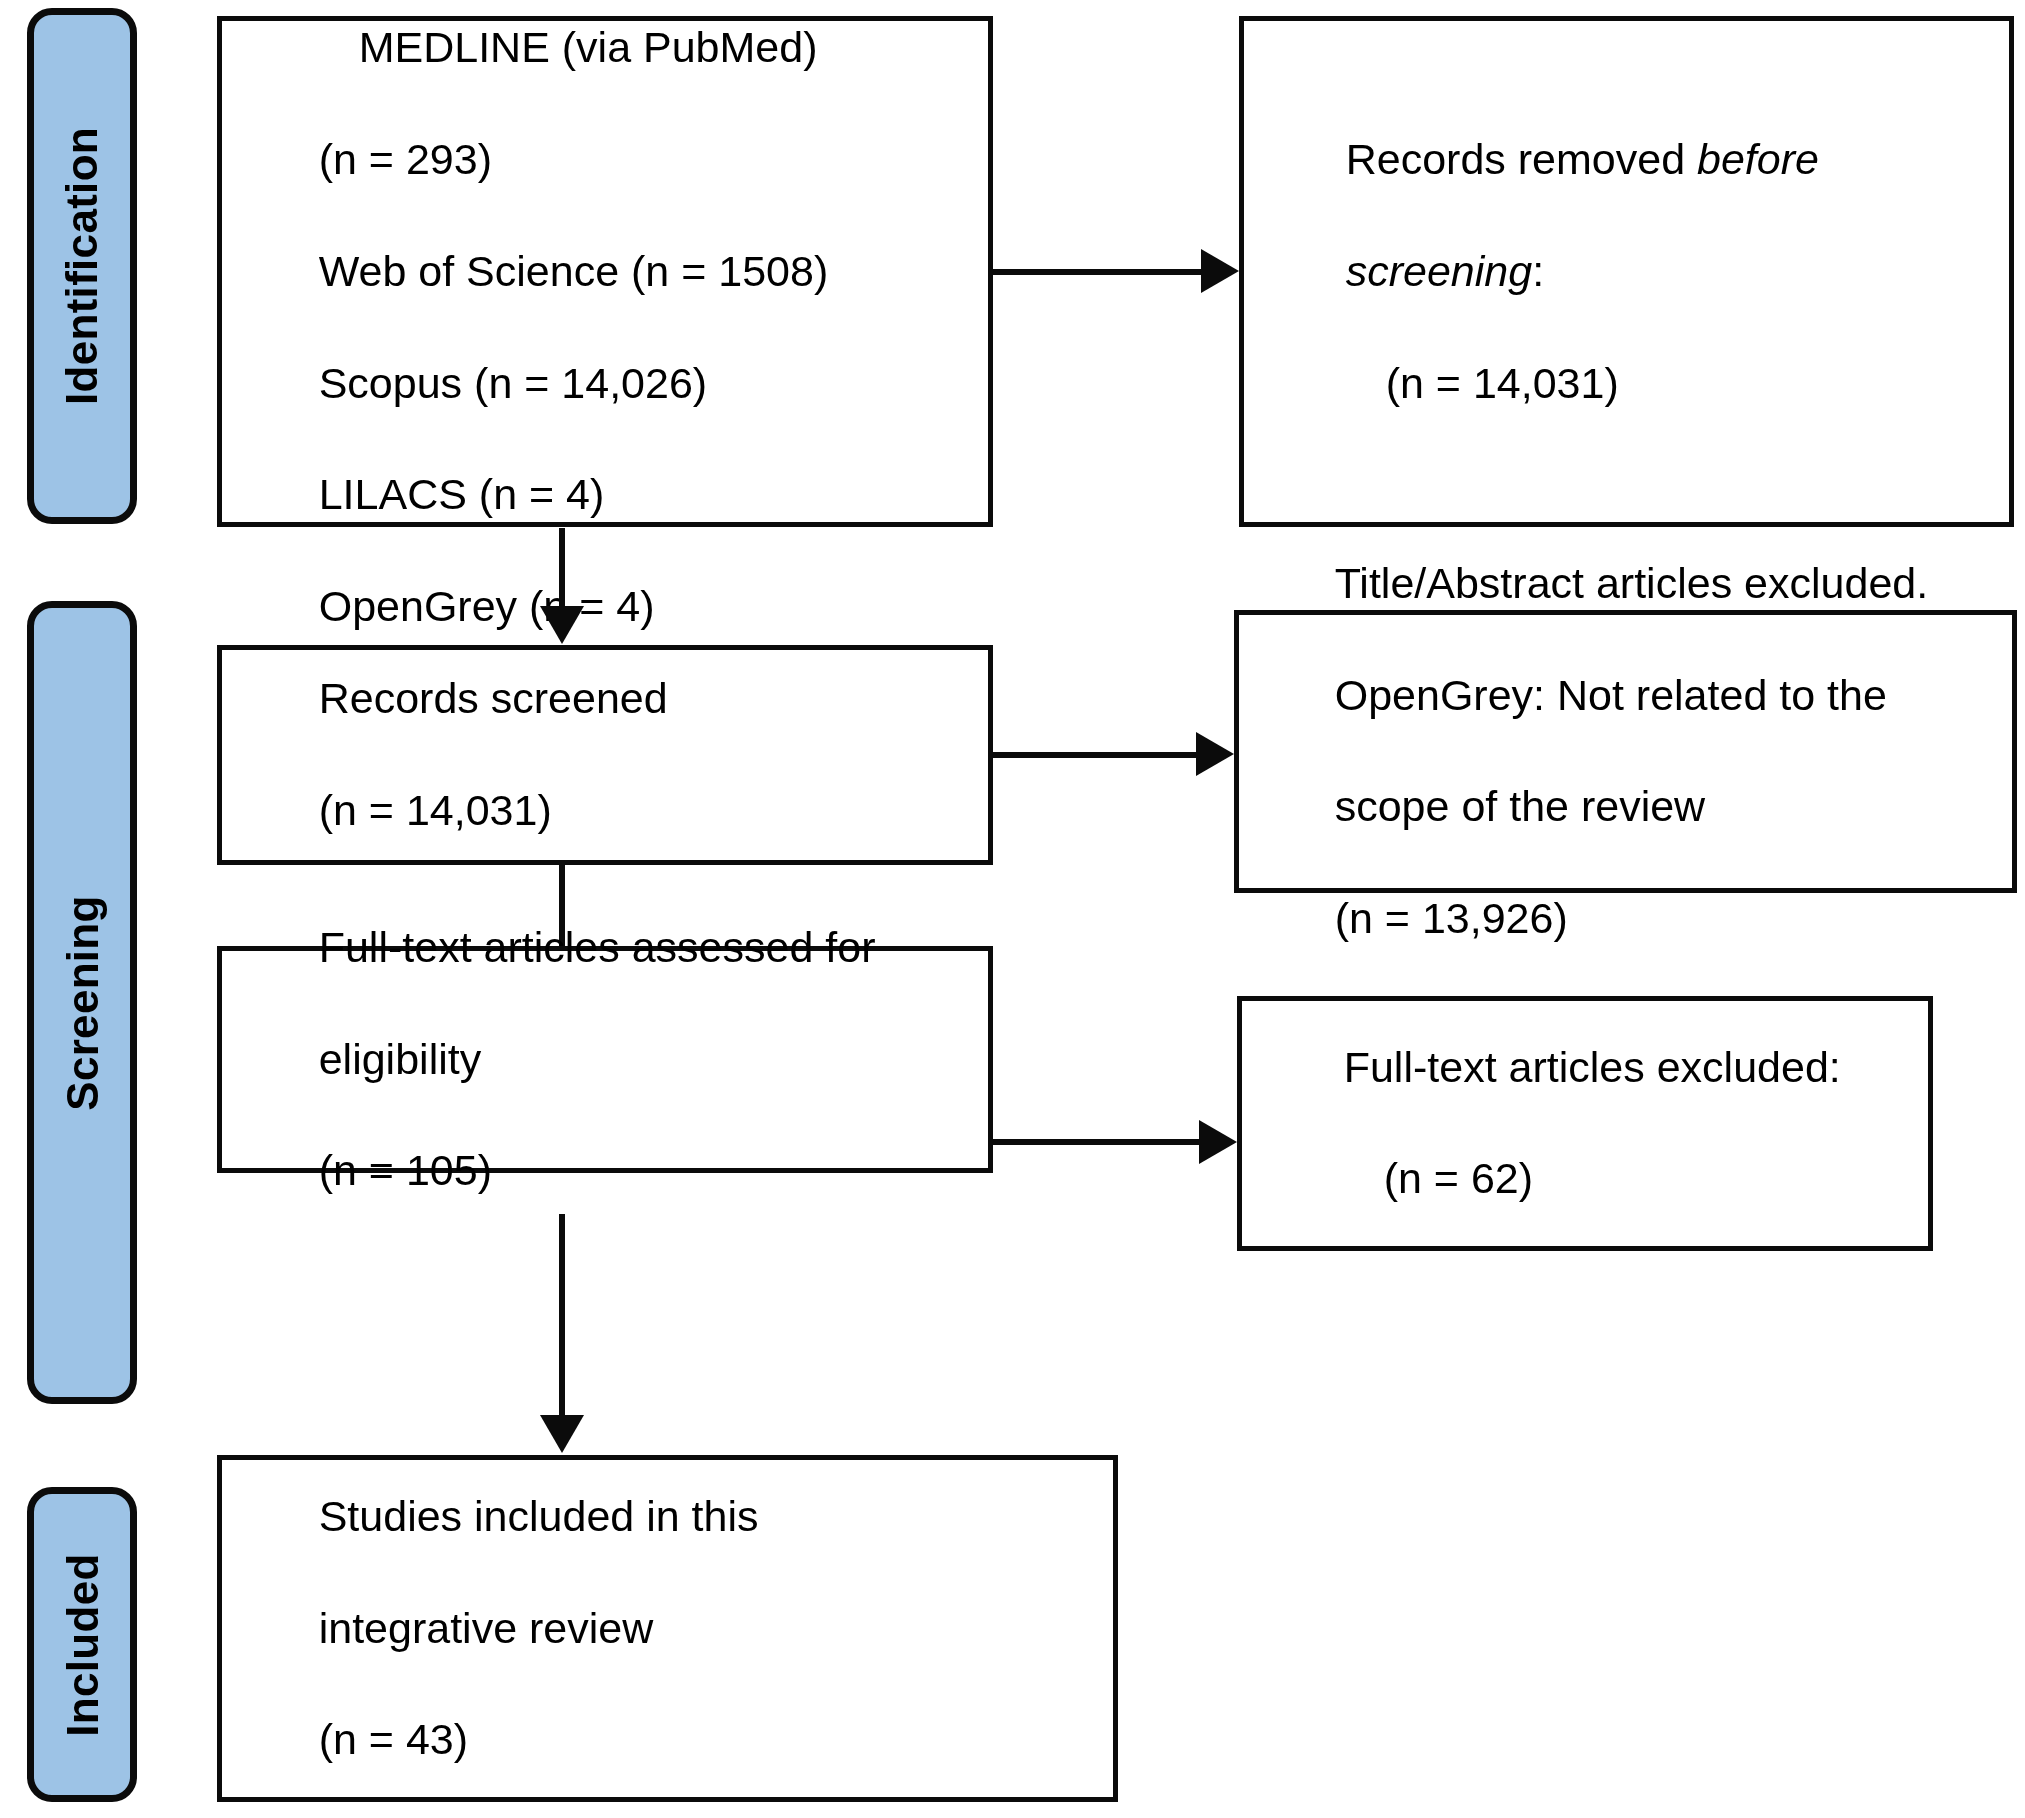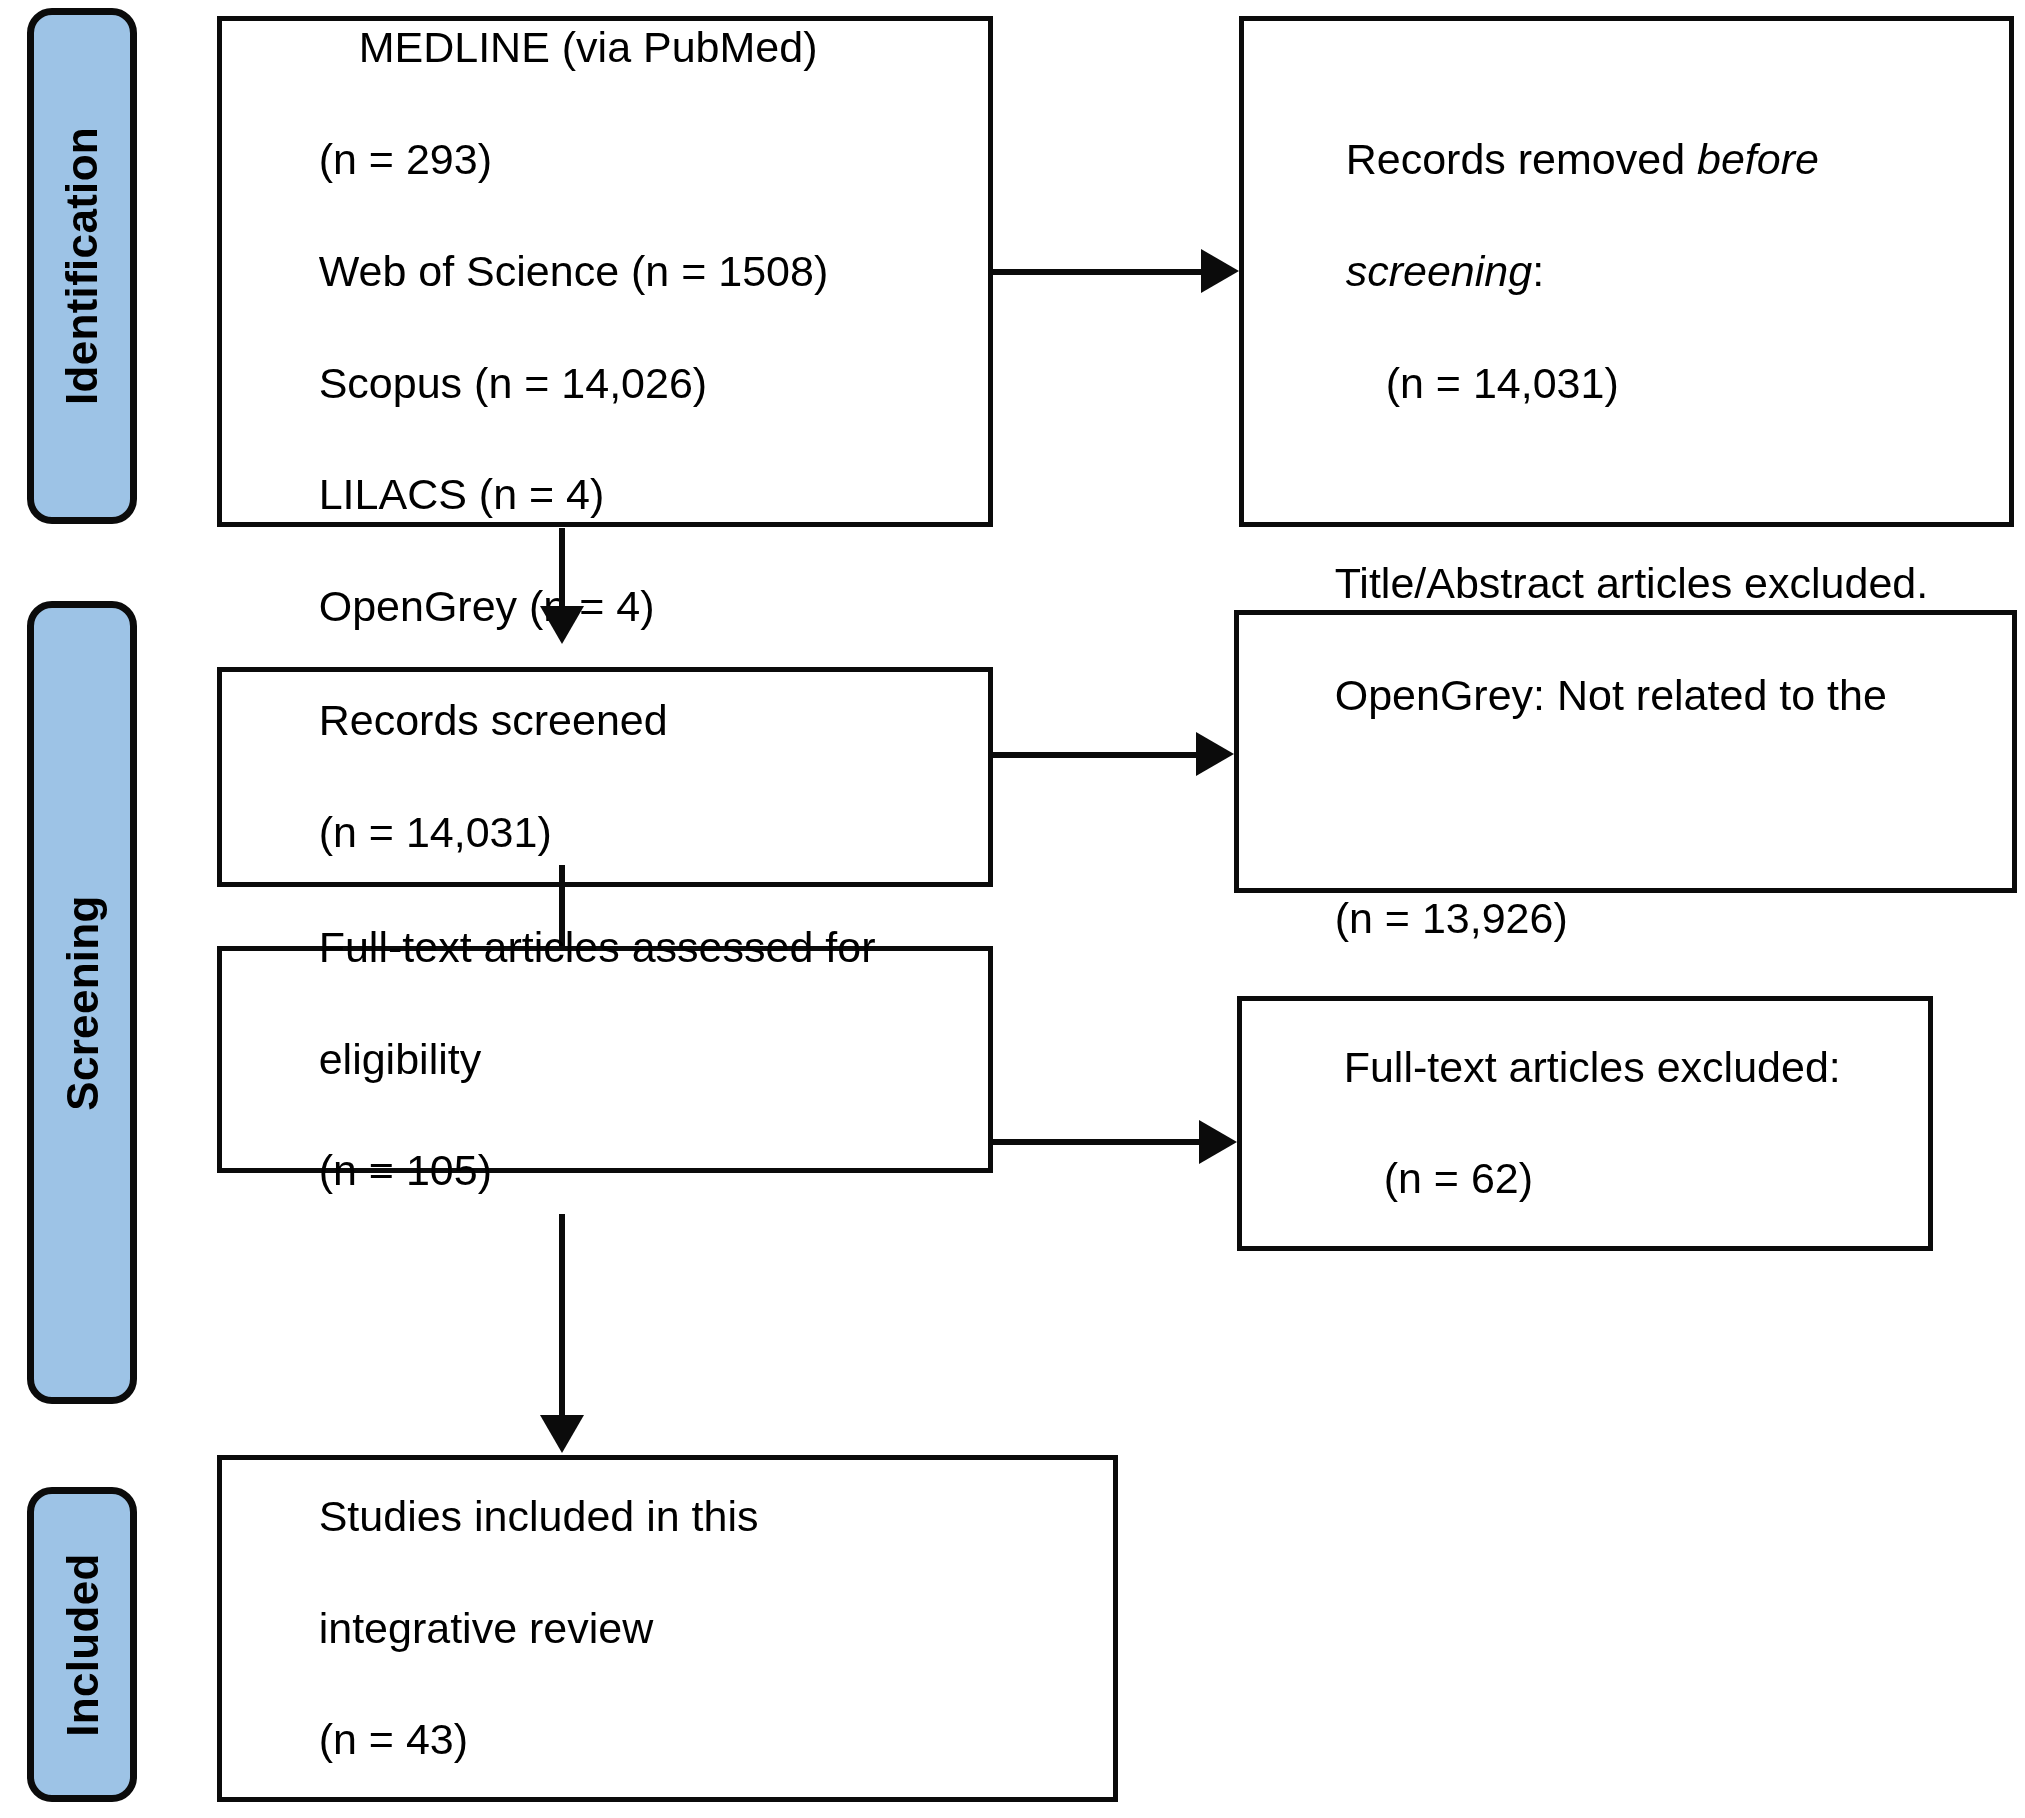--- a/index.html
+++ b/index.html
@@ -127,32 +127,32 @@
       <span class="indent"></span><span>(n = 14,031)</span>
     </div>
   </div>
 
   <div class="conn-h" style="left:992px; top:269px; width:209px;"></div>
   <div class="arrow-right" style="left:1201px; top:249px;"></div>
 
   <div class="conn-v" style="left:559px; top:528px; width:5.9px; height:80px;"></div>
   <div class="arrow-down" style="left:540px; top:606px;"></div>
 
-  <div class="flow-box" style="left:217px; top:645px; width:776px; height:220px;margin-top:22px;">
+  <div class="flow-box" style="left:217px; top:645px; width:776px; height:220px;">
     <div class="box-text">
       <span>Records screened</span><br>
       <span>(n = 14,031)</span>
     </div>
   </div>
 
   <div class="flow-box" style="left:1234px; top:610px; width:783px; height:283px;">
     <div class="box-text" style="padding:0 24px;">
       <span>Title/Abstract articles excluded.</span><br>
       <span>OpenGrey: Not related to the</span><br>
-      <br>
+      <span>scope of the review</span><br>
       <span>(n = 13,926)</span>
     </div>
   </div>
 
   <div class="conn-h" style="left:992px; top:752px; width:204px;"></div>
   <div class="arrow-right" style="left:1196px; top:732px;"></div>
 
   <div class="conn-v" style="left:559px; top:865px; width:5.9px; height:84px;"></div>
   <div class="arrow-down" style="left:540px; top:947px;"></div>
 

